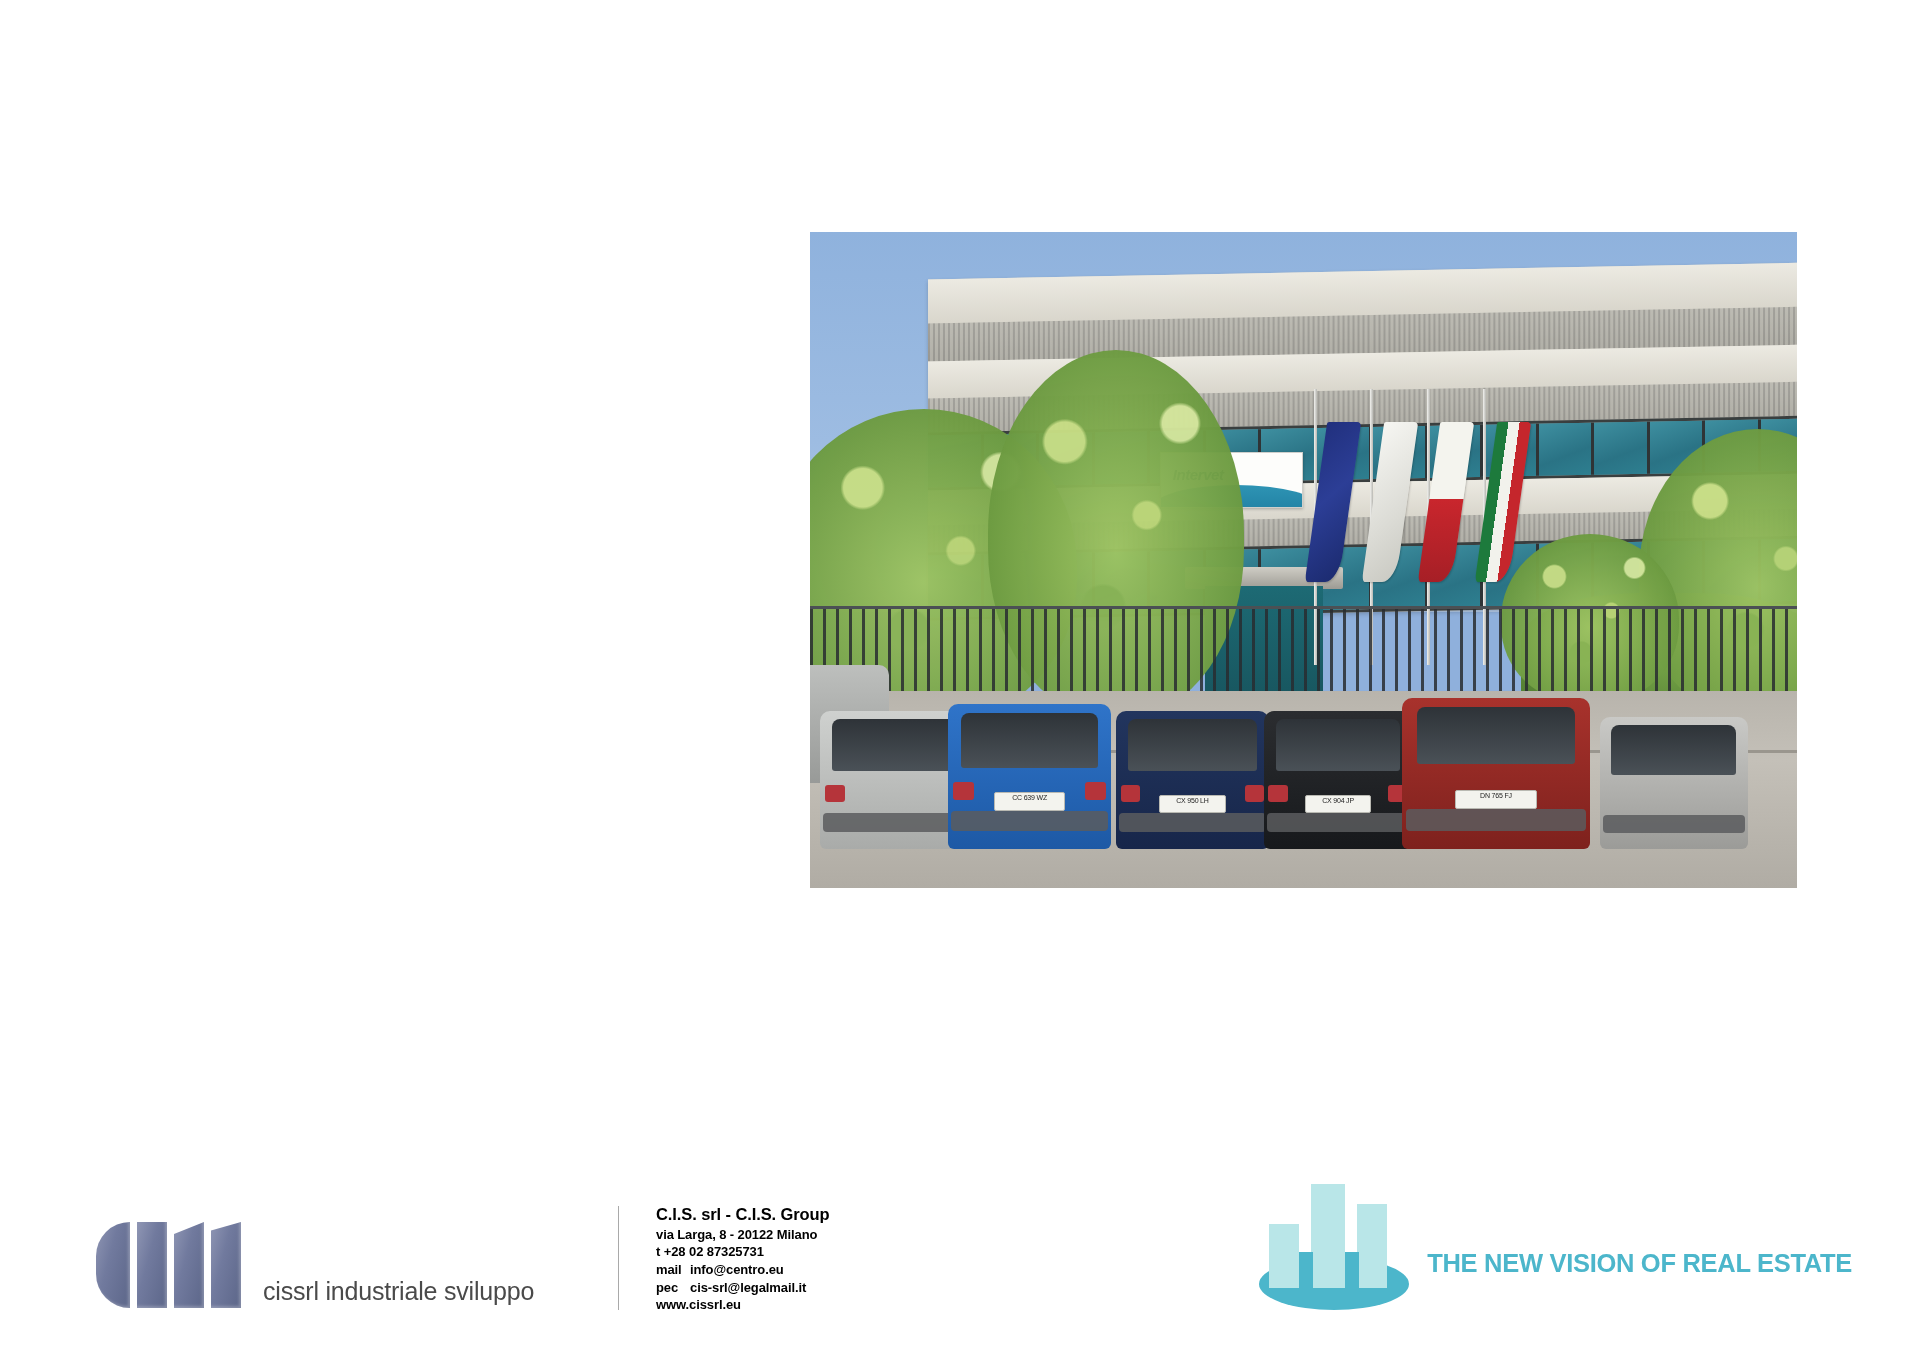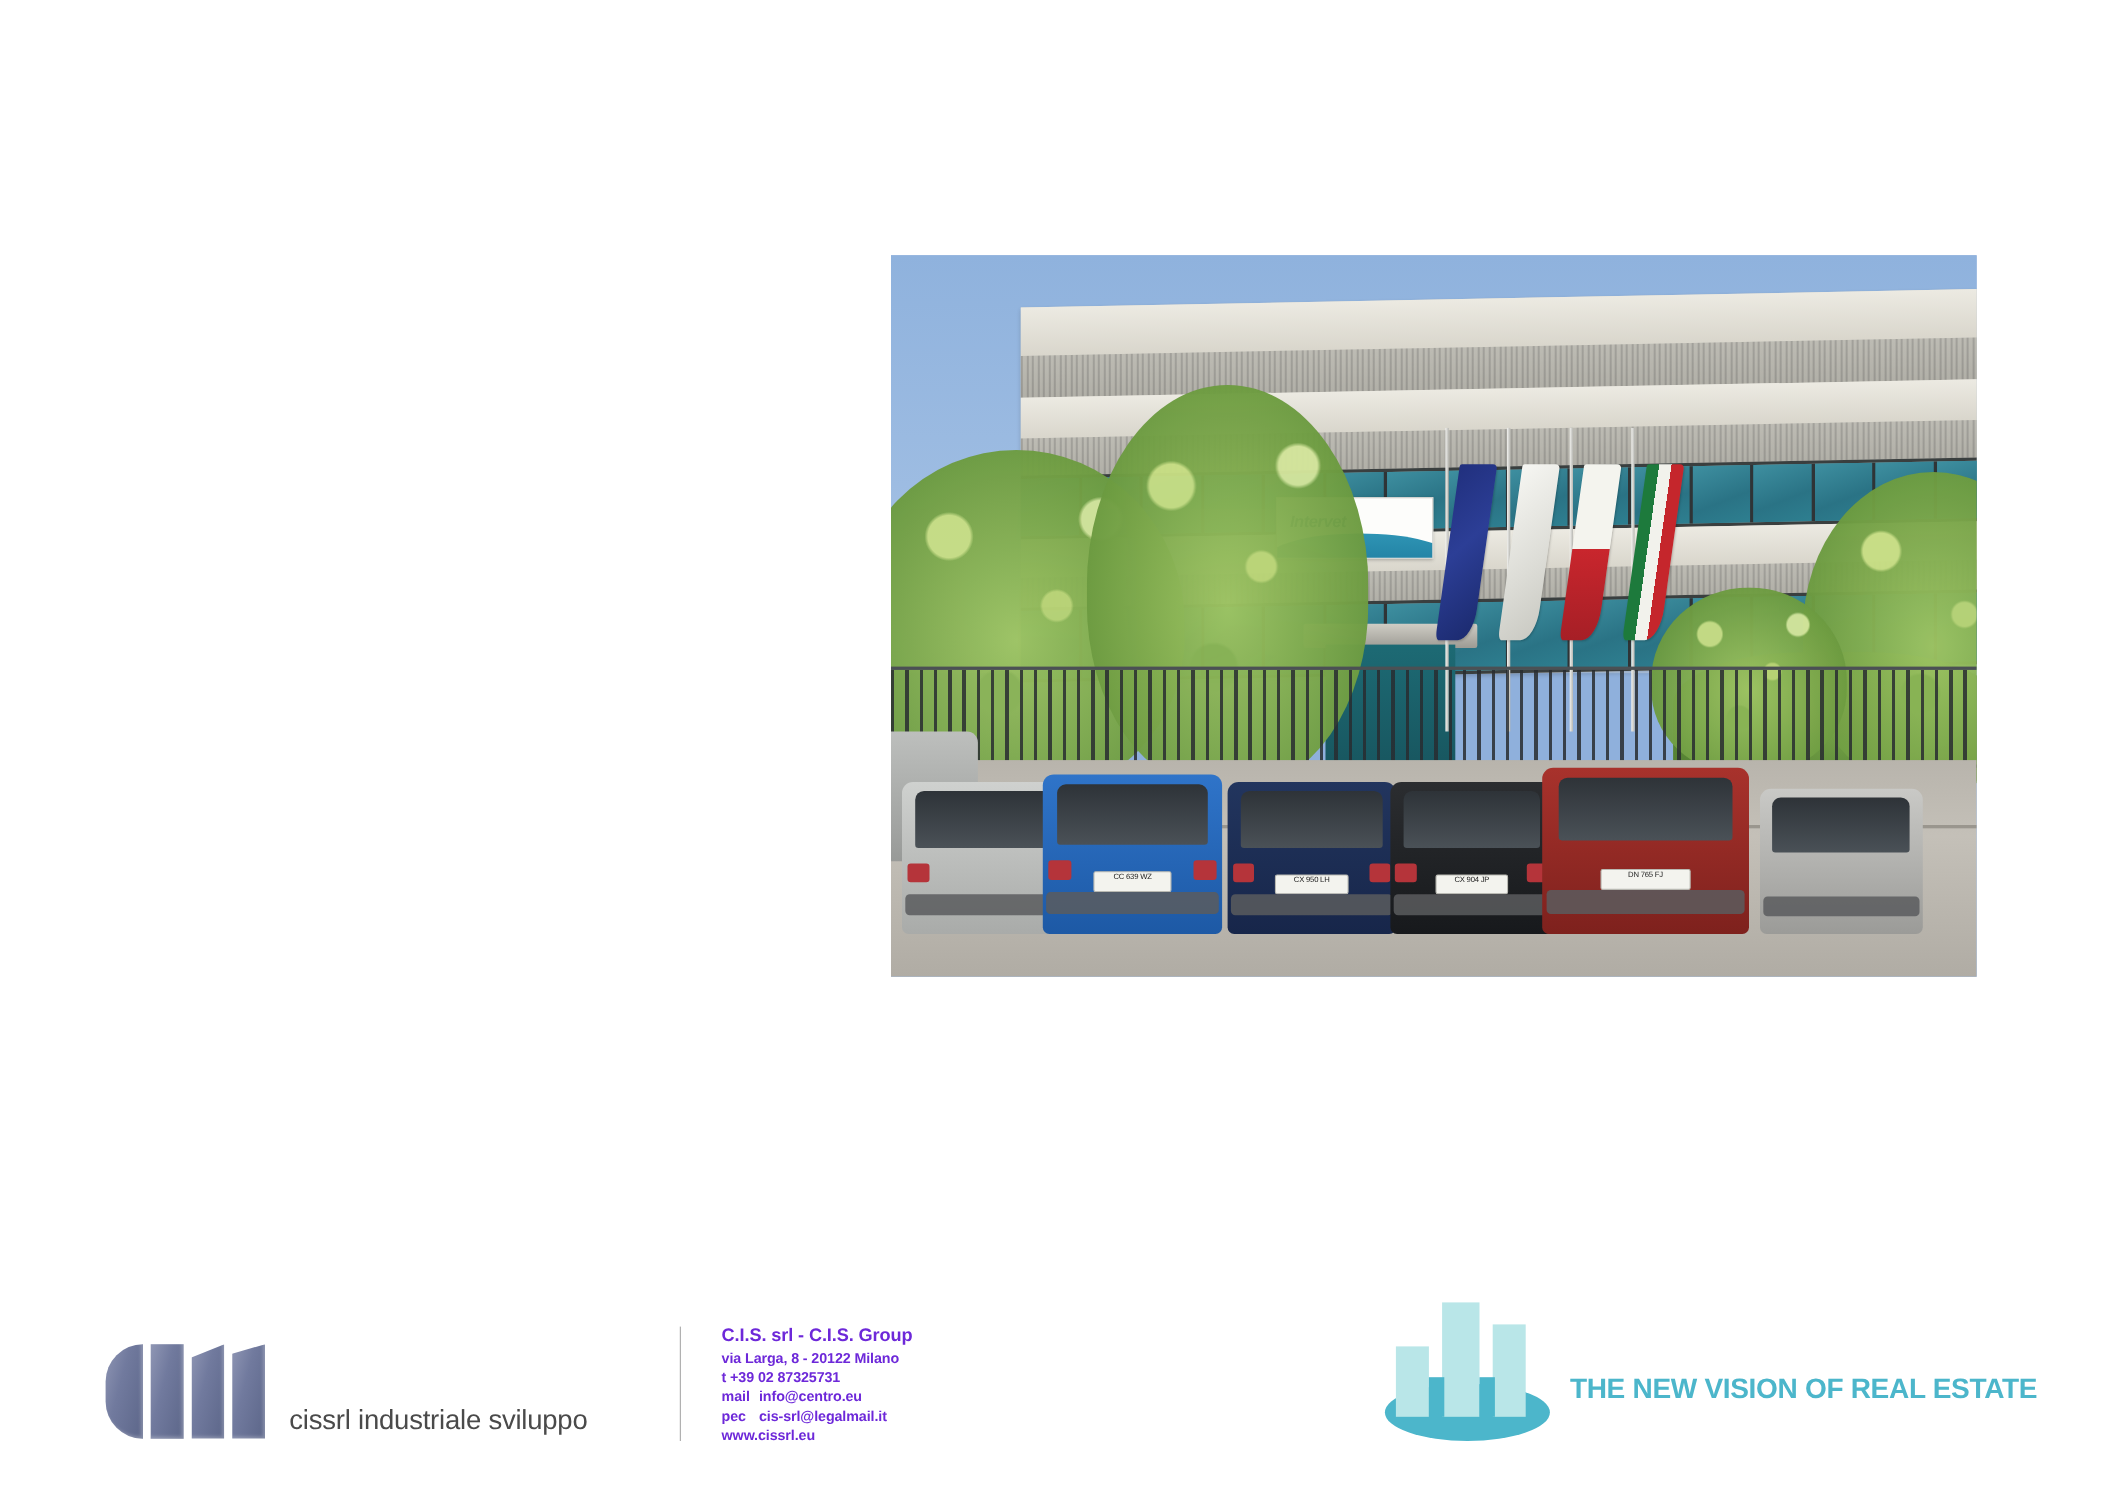--- a/index.html
+++ b/index.html
@@ -182,21 +182,21 @@
   .cis-bar.b1 { border-radius:44px 0 0 44px; width:34px; }
   .cis-bar.b3 { clip-path:polygon(0 14%,100% 0,100% 100%,0 100%); }
   .cis-bar.b4 { clip-path:polygon(0 10%,100% 0,100% 100%,0 100%); }
   .cis-text { padding-bottom:2px; }
   .cis-name { font-size:33px; font-weight:700; color:#4a4a4a; letter-spacing:-.8px; }
   .cis-name .srl { font-size:24px; font-weight:400; color:#6b6b6b; letter-spacing:0; }
   .cis-tag { font-size:25px; font-weight:400; color:#4a4a4a; letter-spacing:-.2px; margin-top:4px; }
 
   .divider { position:absolute; left:618px; bottom:48px; width:1px; height:104px; background:#a9a9a9; }
 
-  .contact { position:absolute; left:656px; bottom:44px; color:#6d28d9; line-height:1.36; }
+  .contact { position:absolute; left:656px; bottom:44px; color:#000000; line-height:1.36; }
   .contact .c-title { font-size:16.5px; font-weight:700; letter-spacing:-.1px; }
   .contact .c-line  { font-size:13px; font-weight:700; letter-spacing:-.1px; }
   .contact .c-line .lbl { display:inline-block; min-width:34px; }
 
   .sogim { position:absolute; right:68px; bottom:44px; display:flex; align-items:center; gap:18px; }
   .sogim-mark { position:relative; width:150px; height:108px; }
   .sogim-ellipse {
     position:absolute; left:0; bottom:4px; width:150px; height:52px;
     background:#4cb6cb; border-radius:50%;
   }
@@ -368,21 +368,21 @@
       <div class="cis-text">
         <div class="cis-tag">cissrl industriale sviluppo</div>
       </div>
     </div>
 
     <div class="divider"></div>
 
     <div class="contact">
       <div class="c-title">C.I.S. srl - C.I.S. Group</div>
       <div class="c-line">via Larga, 8 - 20122 Milano</div>
-      <div class="c-line">t +39 02 87325731</div>
+      <div class="c-line">t +28 02 87325731</div>
       <div class="c-line"><span class="lbl">mail</span><span>info@centro.eu</span></div>
       <div class="c-line"><span class="lbl">pec</span><span>cis-srl@legalmail.it</span></div>
       <div class="c-line">www.cissrl.eu</div>
     </div>
 
     <div class="sogim">
       <div class="sogim-mark">
         <div class="sogim-ellipse"></div>
         <div class="sg-b b1"></div>
         <div class="sg-b b2"></div>

